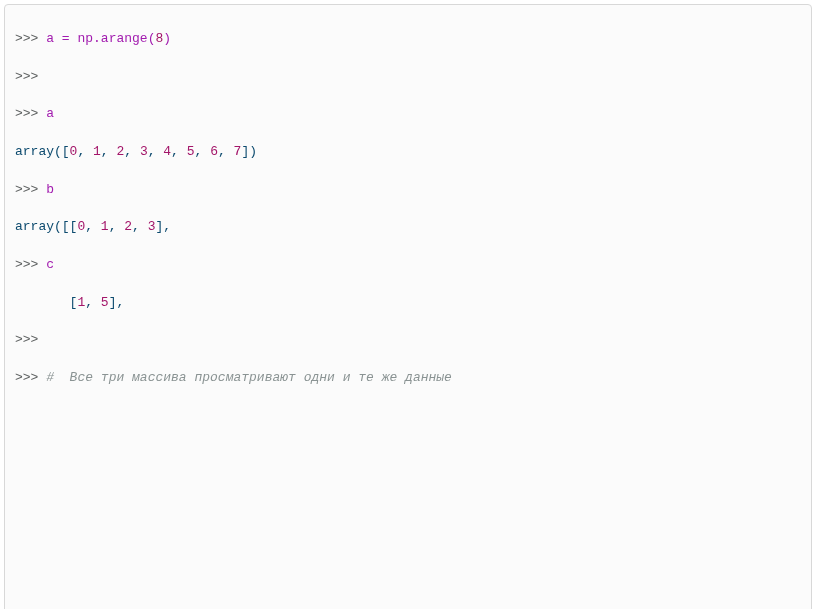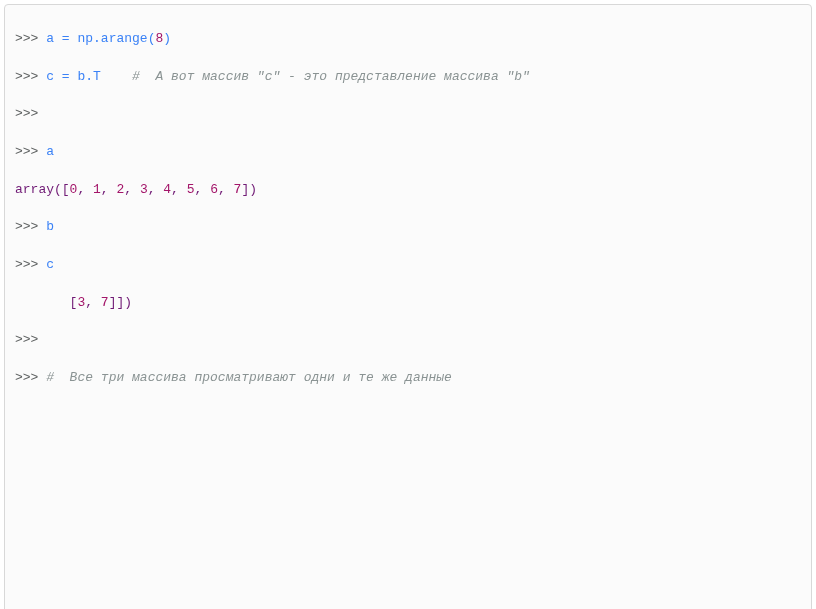--- a/index.html
+++ b/index.html
@@ -14,37 +14,37 @@
     border: 1px solid #d8d8d8;
     border-radius: 4px;
     background: #fbfbfb;
     padding: 6px 10px;
     white-space: pre;
     overflow-x: auto;
     color: #555;
   }
   .line { display: block; }
   .prompt { color: #5d6060; }
-  .ident  { color: #3b82f6; }
+  .ident  { color: #a21caf; }
   .num    { color: #a31569; }
   .comment{ color: #8a9393; font-style: italic; }
-  .out    { color: #701a75; }
+  .out    { color: #0c4a6e; }
 </style>
 </head>
 <body>
 
 <div class="code-block">
 <span class="line"><span class="prompt">&gt;&gt;&gt; </span><span class="ident">a = np.arange(</span><span class="num">8</span><span class="ident">)</span></span>
-<span class="line"><span class="prompt">&gt;&gt;&gt; </span><span class="ident">c = b.T</span><span>    </span><span class="comment">#  А вот массив "c" - это представление массива "b"</span></span>
 <span class="line"><span class="prompt">&gt;&gt;&gt; </span></span>
 <span class="line"><span class="prompt">&gt;&gt;&gt; </span><span class="ident">a</span></span>
 <span class="line"><span class="out">array([</span><span class="num">0</span><span class="out">, </span><span class="num">1</span><span class="out">, </span><span class="num">2</span><span class="out">, </span><span class="num">3</span><span class="out">, </span><span class="num">4</span><span class="out">, </span><span class="num">5</span><span class="out">, </span><span class="num">6</span><span class="out">, </span><span class="num">7</span><span class="out">])</span></span>
 <span class="line"><span class="prompt">&gt;&gt;&gt; </span><span class="ident">b</span></span>
+<span class="line"><span class="out">array([[</span><span class="num">0</span><span class="out">, </span><span class="num">1</span><span class="out">, </span><span class="num">2</span><span class="out">, </span><span class="num">3</span><span class="out">],</span></span>
 <span class="line"><span class="prompt">&gt;&gt;&gt; </span><span class="ident">c</span></span>
-<span class="line"><span class="out">       [</span><span class="num">3</span><span class="out">, </span><span class="num">7</span><span class="out">]])</span></span>
+<span class="line"><span class="out">       [</span><span class="num">1</span><span class="out">, </span><span class="num">5</span><span class="out">],</span></span>
 <span class="line"><span class="prompt">&gt;&gt;&gt; </span></span>
 <span class="line"><span class="prompt">&gt;&gt;&gt; </span><span class="comment">#  Все три массива просматривают одни и те же данные</span></span>
 
 
 
 
 
 
 
 

